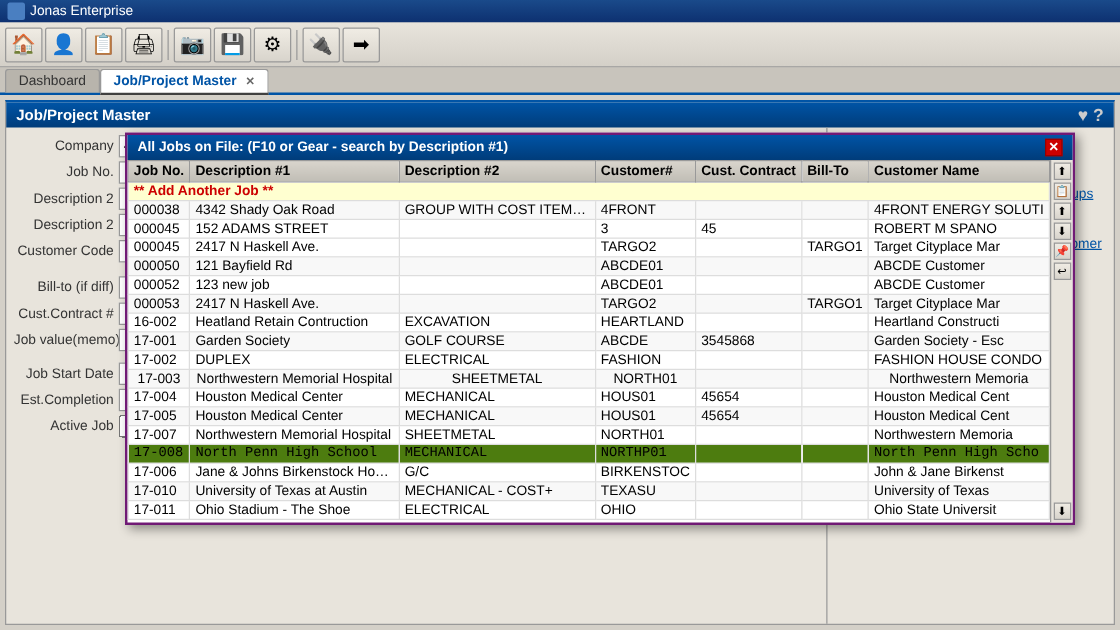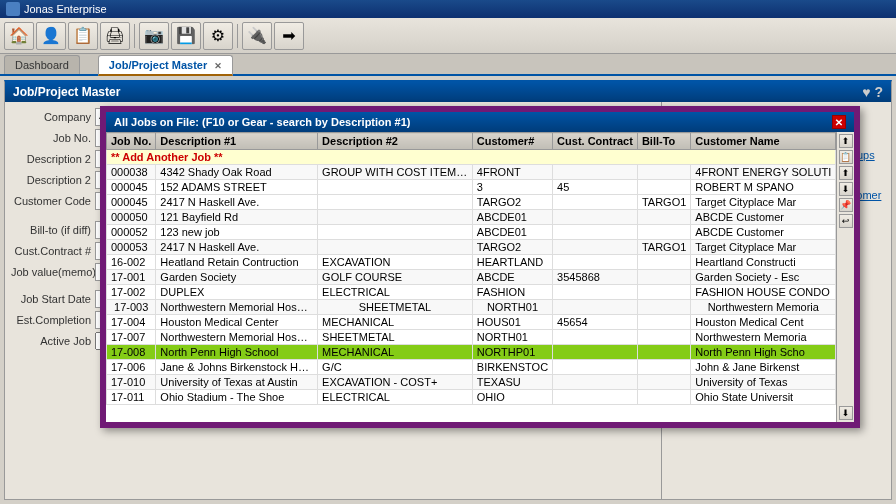--- a/index.html
+++ b/index.html
@@ -49,27 +49,27 @@
     }
     .tab {
       padding: 3px 10px;
       background: #b8b4ac;
       border: 1px solid #999;
       border-bottom: none;
       border-radius: 3px 3px 0 0;
       cursor: pointer;
       font-size: 11px;
       color: #333;
-      margin-right: 18px;
+      margin-right: 0;
     }
     .tab.active {
       background: white;
       color: #0054a6;
       font-weight: bold;
-      border-bottom: 2px solid #a16207;
+      border-bottom: 2px solid #404040;
       margin-bottom: -2px;
     }
     .tab-close { font-size: 9px; margin-left: 4px; color: #666; }
 
     
     .main-area {
       background: #d4d0c8;
       padding: 4px;
       height: calc(504px - 18px - 36px - 22px);
       position: relative;
@@ -155,21 +155,21 @@
     .menu-cols { display: flex; gap: 8px; }
     .menu-col-section { flex: 1; }
 
     
     .popup-overlay {
       position: absolute;
       top: 30px;
       left: 100px;
       width: 760px;
       background: white;
-      border: 6px solid #701a75;
+      border: 2px solid #701a75;
       box-shadow: 3px 3px 8px rgba(0,0,0,0.4);
       z-index: 100;
     }
     .popup-title {
       background: linear-gradient(to bottom, #0054a6, #003c7a);
       color: white;
       padding: 3px 8px;
       font-size: 11px;
       font-weight: bold;
       display: flex;
@@ -475,51 +475,60 @@
     </tr>
               <tr>
       <td>17-004</td>
       <td>Houston Medical Center</td>
       <td>MECHANICAL</td>
       <td>HOUS01</td>
       <td>45654</td>
       <td></td>
       <td>Houston Medical Cent</td>
     </tr>
+              <tr style="background-color: rgb(248, 248, 248);">
+      <td>17-005</td>
+      <td>Houston Medical Center</td>
+      <td>MECHANICAL</td>
+      <td>HOUS01</td>
+      <td>45654</td>
+      <td></td>
+      <td>Houston Medical Cent</td>
+    </tr>
               <tr>
       <td>17-007</td>
       <td>Northwestern Memorial Hospital</td>
       <td>SHEETMETAL</td>
       <td>NORTH01</td>
       <td></td>
       <td></td>
       <td>Northwestern Memoria</td>
     </tr>
-              <tr style="background-color: #84cc16;">
+              <tr style="background-color: #4d7c0f; font-family: Liberation Mono, monospace;">
       <td>17-008</td>
       <td>North Penn High School</td>
       <td>MECHANICAL</td>
       <td>NORTHP01</td>
       <td></td>
       <td></td>
       <td>North Penn High Scho</td>
     </tr>
               <tr>
       <td>17-006</td>
       <td>Jane &amp; Johns  Birkenstock Home</td>
       <td>G/C</td>
       <td>BIRKENSTOC</td>
       <td></td>
       <td></td>
       <td>John &amp; Jane Birkenst</td>
     </tr>
               <tr style="background-color: rgb(248, 248, 248);">
       <td>17-010</td>
       <td>University of Texas at Austin</td>
-      <td>EXCAVATION - COST+</td>
+      <td>MECHANICAL - COST+</td>
       <td>TEXASU</td>
       <td></td>
       <td></td>
       <td>University of Texas</td>
     </tr>
               <tr>
       <td>17-011</td>
       <td>Ohio Stadium - The Shoe</td>
       <td>ELECTRICAL</td>
       <td>OHIO</td>

